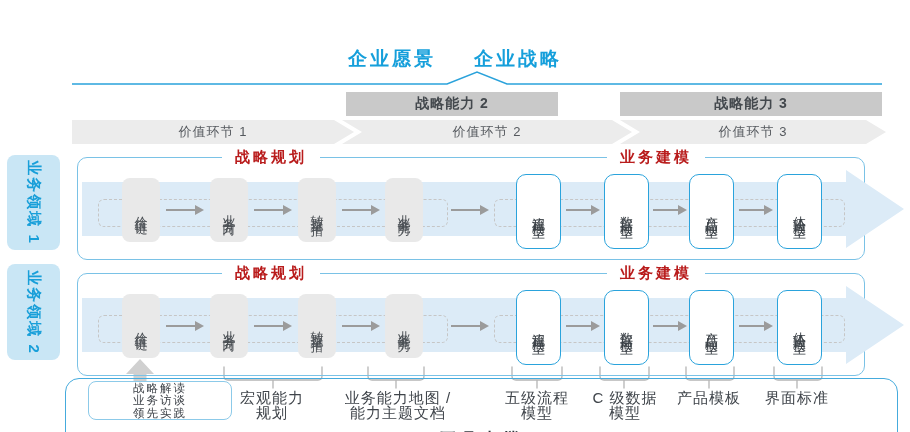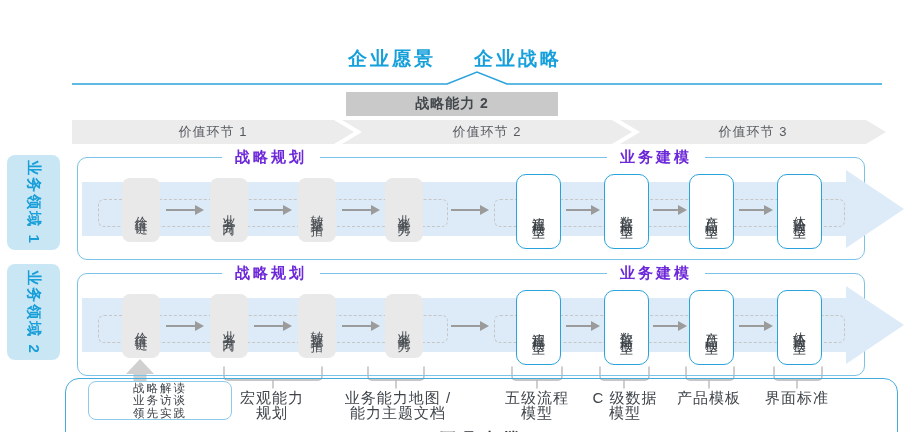--- a/index.html
+++ b/index.html
@@ -16,21 +16,21 @@
   
   .vl-label{position:absolute;top:83px;font-size:13px;color:#55595e;letter-spacing:1px;white-space:nowrap;}
   
   .domain-bar{position:absolute;left:7px;width:53px;background:#c9e6f5;border-radius:8px;
               display:flex;align-items:center;justify-content:center;}
   .domain-bar span{transform:rotate(90deg);white-space:nowrap;font-size:15px;font-weight:bold;
                    color:#189fd9;letter-spacing:2px;}
   
   .row{position:absolute;left:77px;width:786px;height:101px;border:1px solid #7ac2e6;border-radius:10px;background:transparent;}
   .row-header{position:absolute;top:-10px;background:#fff;padding:0 13px;font-size:15px;font-weight:bold;
-              color:#6d28d9;letter-spacing:3px;white-space:nowrap;}
+              color:#b91c1c;letter-spacing:3px;white-space:nowrap;}
   .dashed-rect{position:absolute;top:41px;height:26px;border:1px dashed #c6c6c6;border-radius:6px;}
   .gbox{position:absolute;top:20px;width:38px;height:64px;background:#e9e9e9;border-radius:8px;
         display:flex;align-items:center;justify-content:center;}
   .bbox{position:absolute;top:16px;width:43px;height:73px;background:#fff;border:1.5px solid #2aa3dc;border-radius:10px;
         display:flex;align-items:center;justify-content:center;}
   .vtext{writing-mode:vertical-rl;text-orientation:upright;font-size:13px;letter-spacing:3px;color:#4a4f54;line-height:1;}
   .bbox .vtext{color:#3a4046;}
   .flow-arrow{position:absolute;top:51px;height:2px;background:#9b9b9b;}
   .flow-arrow:after{content:'';position:absolute;right:-8px;top:-4px;width:0;height:0;
                     border-left:9px solid #9b9b9b;border-top:5px solid transparent;border-bottom:5px solid transparent;}
@@ -65,20 +65,23 @@
     <polygon points="140,319 154,334 146.5,334 146.5,348 133.5,348 133.5,334 126,334" fill="#d0d0d0"></polygon>
   </svg>
 
   <div class="titles">
     <span class="title-txt">企业愿景</span>
     <span class="title-txt">企业战略</span>
   </div>
 
   <div class="cap-bar" style="left:346px;width:212px;">
     <span>战略能力 2</span>
+    </div>
+  <div class="cap-bar" style="left:620px;width:262px;">
+    <span>战略能力 3</span>
     </div>
 
   <div class="vl-label center-x" style="left:213px;">价值环节 1</div>
   <div class="vl-label center-x" style="left:487px;">价值环节 2</div>
   <div class="vl-label center-x" style="left:753px;">价值环节 3</div>
 
   <div class="domain-bar" style="top:115px;height:95px;">
     <span>业务领域 1</span>
     </div>
   <div class="domain-bar" style="top:224px;height:96px;">

